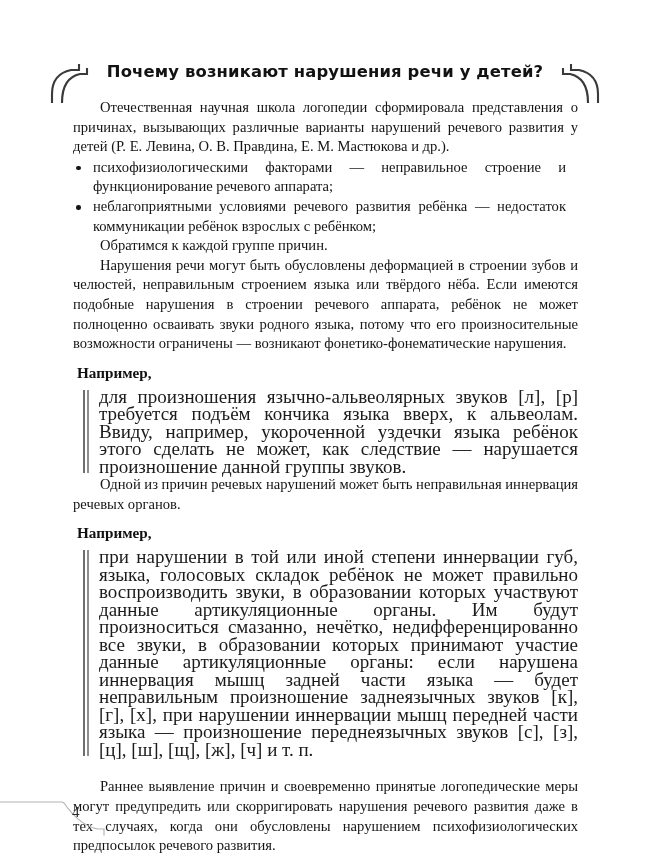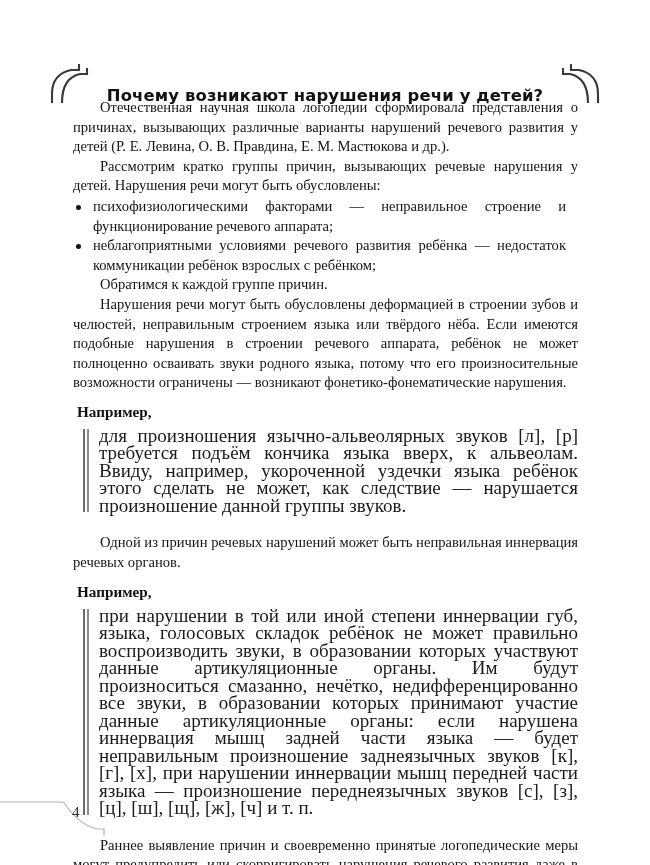--- a/index.html
+++ b/index.html
@@ -21,21 +21,21 @@
     inset: 0;
   }
 
   
   .heading-row {
     position: absolute;
     left: 0;
     top: 64px;
     width: 650px;
     display: flex;
-    align-items: flex-end;
+    align-items: flex-start;
     justify-content: center;
     gap: 16px;
   }
   .page-title {
     font-family: "DejaVu Sans", "Liberation Sans", sans-serif;
     font-weight: bold;
     font-size: 16.4px;
     letter-spacing: 0.15px;
     color: #121212;
     white-space: nowrap;
@@ -159,21 +159,20 @@
     <svg class="ornament right" viewBox="0 0 42 40">
       <path d="M3 38 L3 30 Q3 10 22 6 L30 6 L30 1" fill="none" stroke="#3a3a3a" stroke-width="2.1" stroke-linecap="square"></path>
       <path d="M13 38 Q13 14 31 10 L38 10 L38 5" fill="none" stroke="#3a3a3a" stroke-width="2.1" stroke-linecap="square"></path>
     </svg>
   </div>
 
   <div class="content">
 
     <p class="para">Отечественная научная школа логопедии сформировала представления о причинах, вызывающих различные варианты нарушений речевого развития у детей (Р. Е. Левина, О. В. Правдина, Е. М. Мастюкова и др.).</p>
 
-    <p class="para">Рассмотрим кратко группы причин, вызывающих речевые нарушения у детей. Нарушения речи могут быть обусловлены:</p>
 
     <ul class="bullets">
       <li>
         <span class="dot"></span>
         <span>психофизиологическими факторами — неправильное строение и функционирование речевого аппарата;</span>
       </li>
       <li>
         <span class="dot"></span>
         <span>неблагоприятными условиями речевого развития ребёнка — недостаток коммуникации ребёнок взрослых с ребёнком;</span>
       </li>
@@ -184,21 +183,21 @@
     <p class="para">Нарушения речи могут быть обусловлены деформацией в строении зубов и челюстей, неправильным строением языка или твёрдого нёба. Если имеются подобные нарушения в строении речевого аппарата, ребёнок не может полноценно осваивать звуки родного языка, потому что его произносительные возможности ограничены — возникают фонетико-фонематические нарушения.</p>
 
     <div class="example-heading">Например,</div>
 
     <div class="quote-block">
       <span class="bar-outer"></span>
       <span class="bar-inner"></span>
       <p>для произношения язычно-альвеолярных звуков [л], [р] требуется подъём кончика языка вверх, к альвеолам. Ввиду, например, укороченной уздечки языка ребёнок этого сделать не может, как следствие — нарушается произношение данной группы звуков.</p>
     </div>
 
-    <p class="para" style="margin-top:19px;">Одной из причин речевых нарушений может быть неправильная иннервация речевых органов.</p>
+    <p class="para" style="">Одной из причин речевых нарушений может быть неправильная иннервация речевых органов.</p>
 
     <div class="example-heading">Например,</div>
 
     <div class="quote-block">
       <span class="bar-outer"></span>
       <span class="bar-inner"></span>
       <p>при нарушении в той или иной степени иннервации губ, языка, голосовых складок ребёнок не может правильно воспроизводить звуки, в образовании которых участвуют данные артикуляционные органы. Им будут произноситься смазанно, нечётко, недифференцированно все звуки, в образовании которых принимают участие данные артикуляционные органы: если нарушена иннервация мышц задней части языка — будет неправильным произношение заднеязычных звуков [к], [г], [х], при нарушении иннервации мышц передней части языка — произношение переднеязычных звуков [с], [з], [ц], [ш], [щ], [ж], [ч] и т. п.</p>
     </div>
 
     <p class="para" style="margin-top:19px;">Раннее выявление причин и своевременно принятые логопедические меры могут предупредить или скорригировать нарушения речевого развития даже в тех случаях, когда они обусловлены нарушением психофизиологических предпосылок речевого развития.</p>

